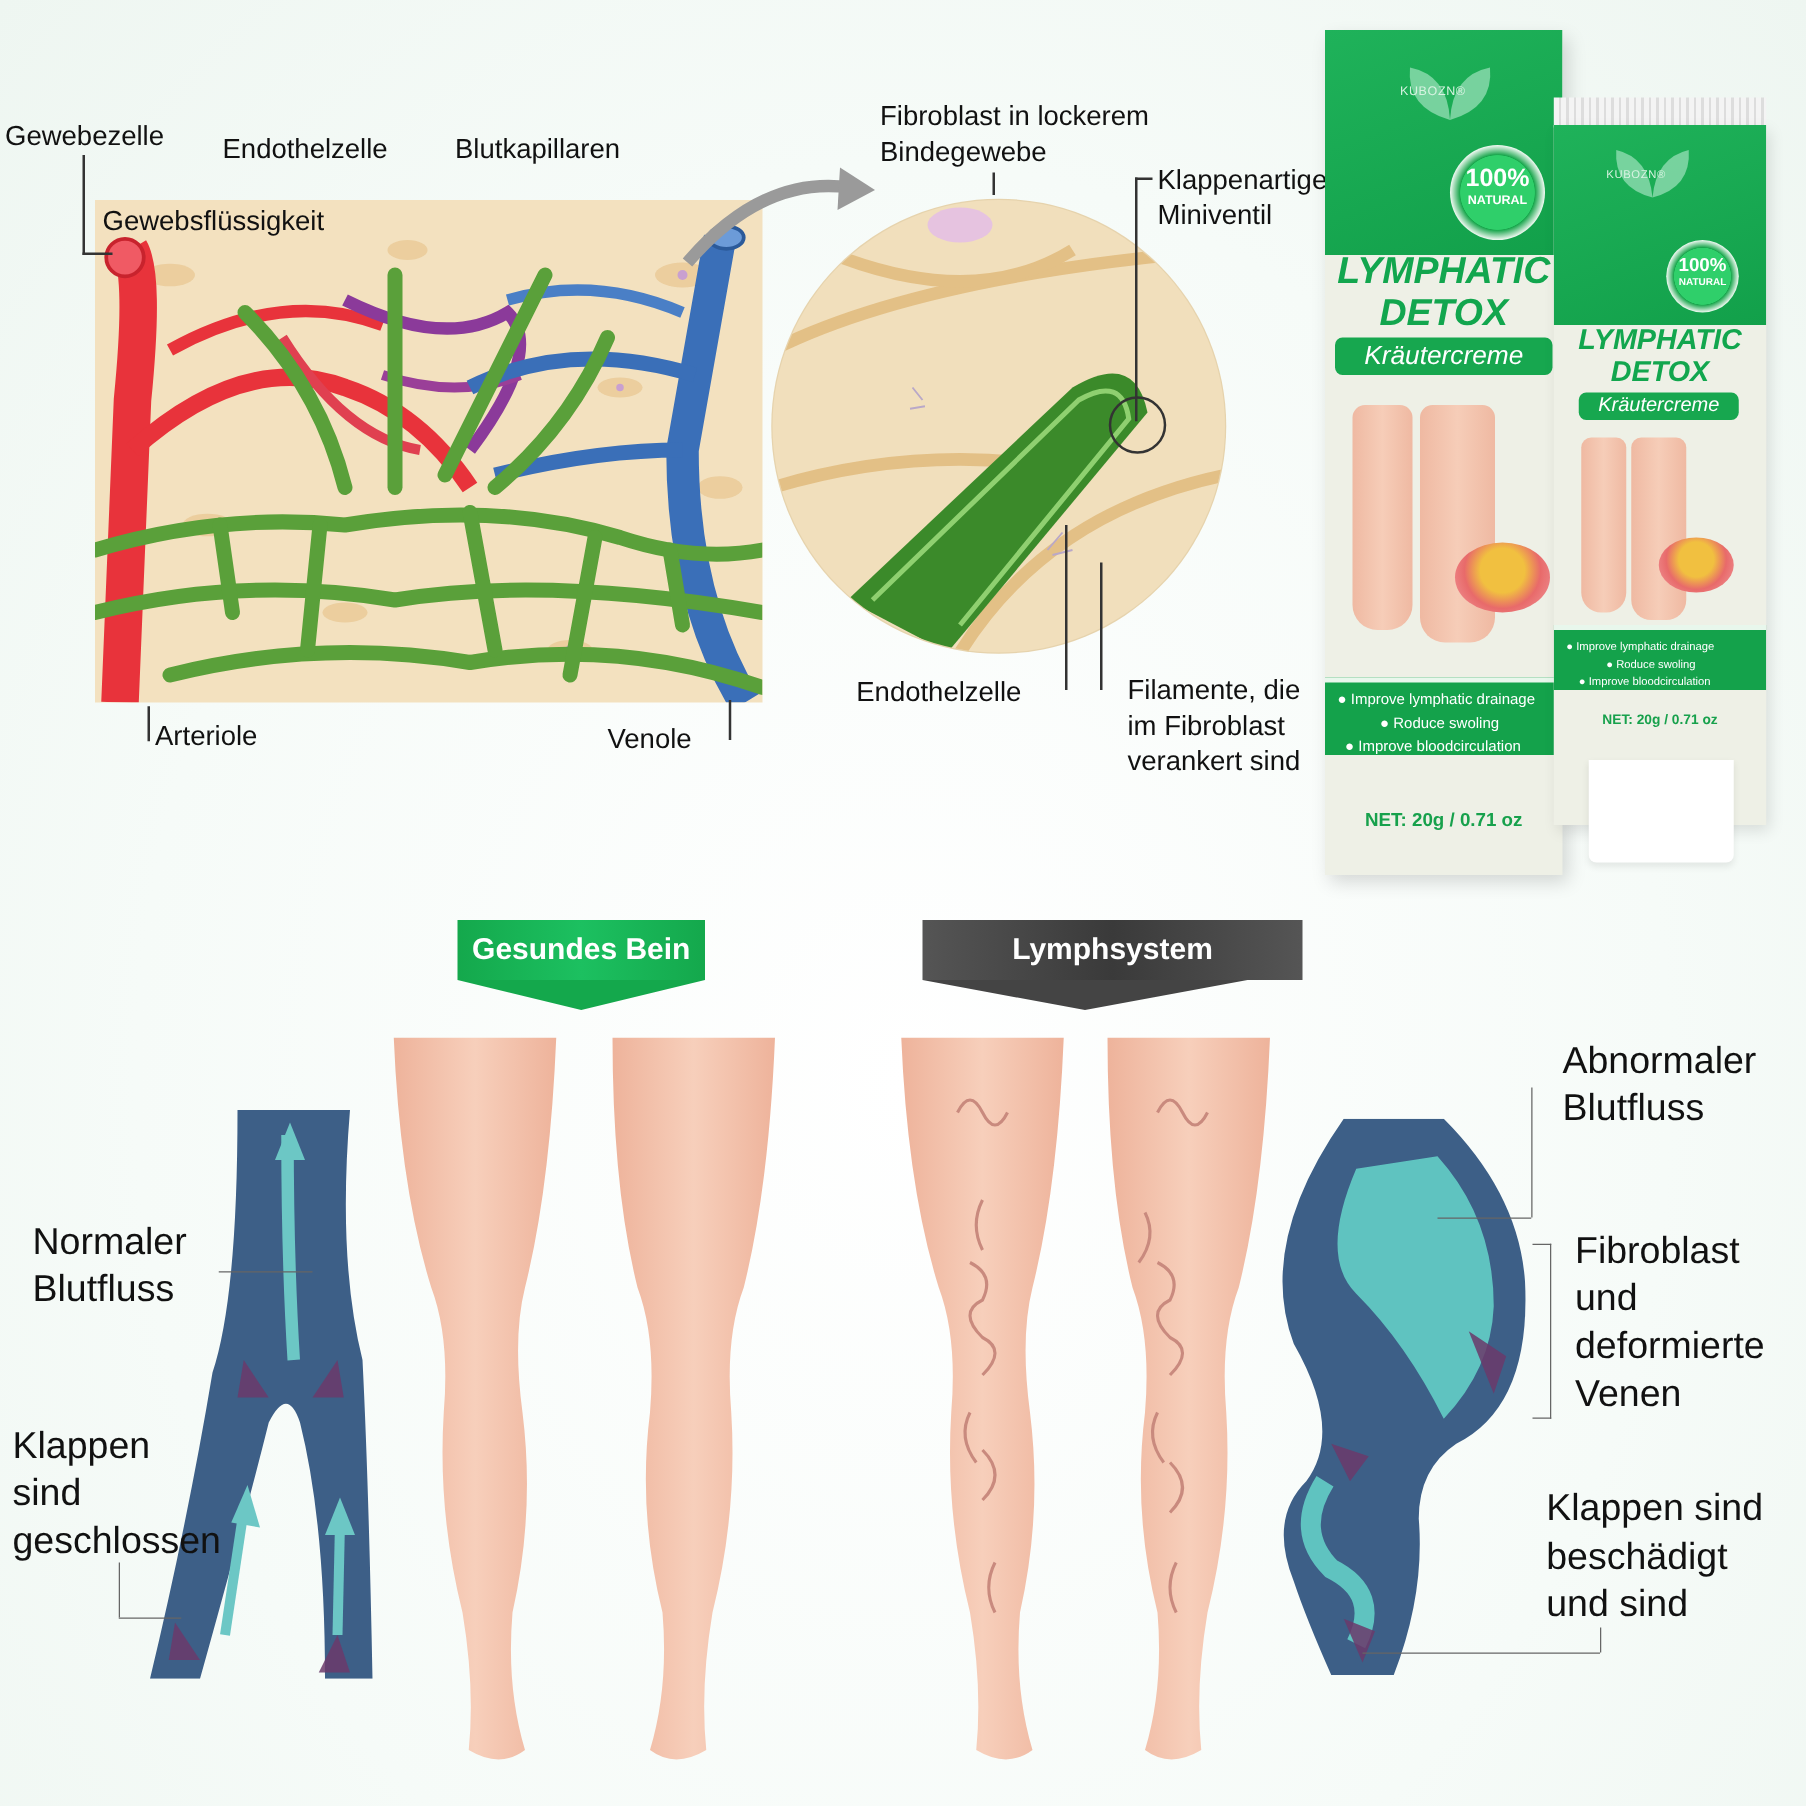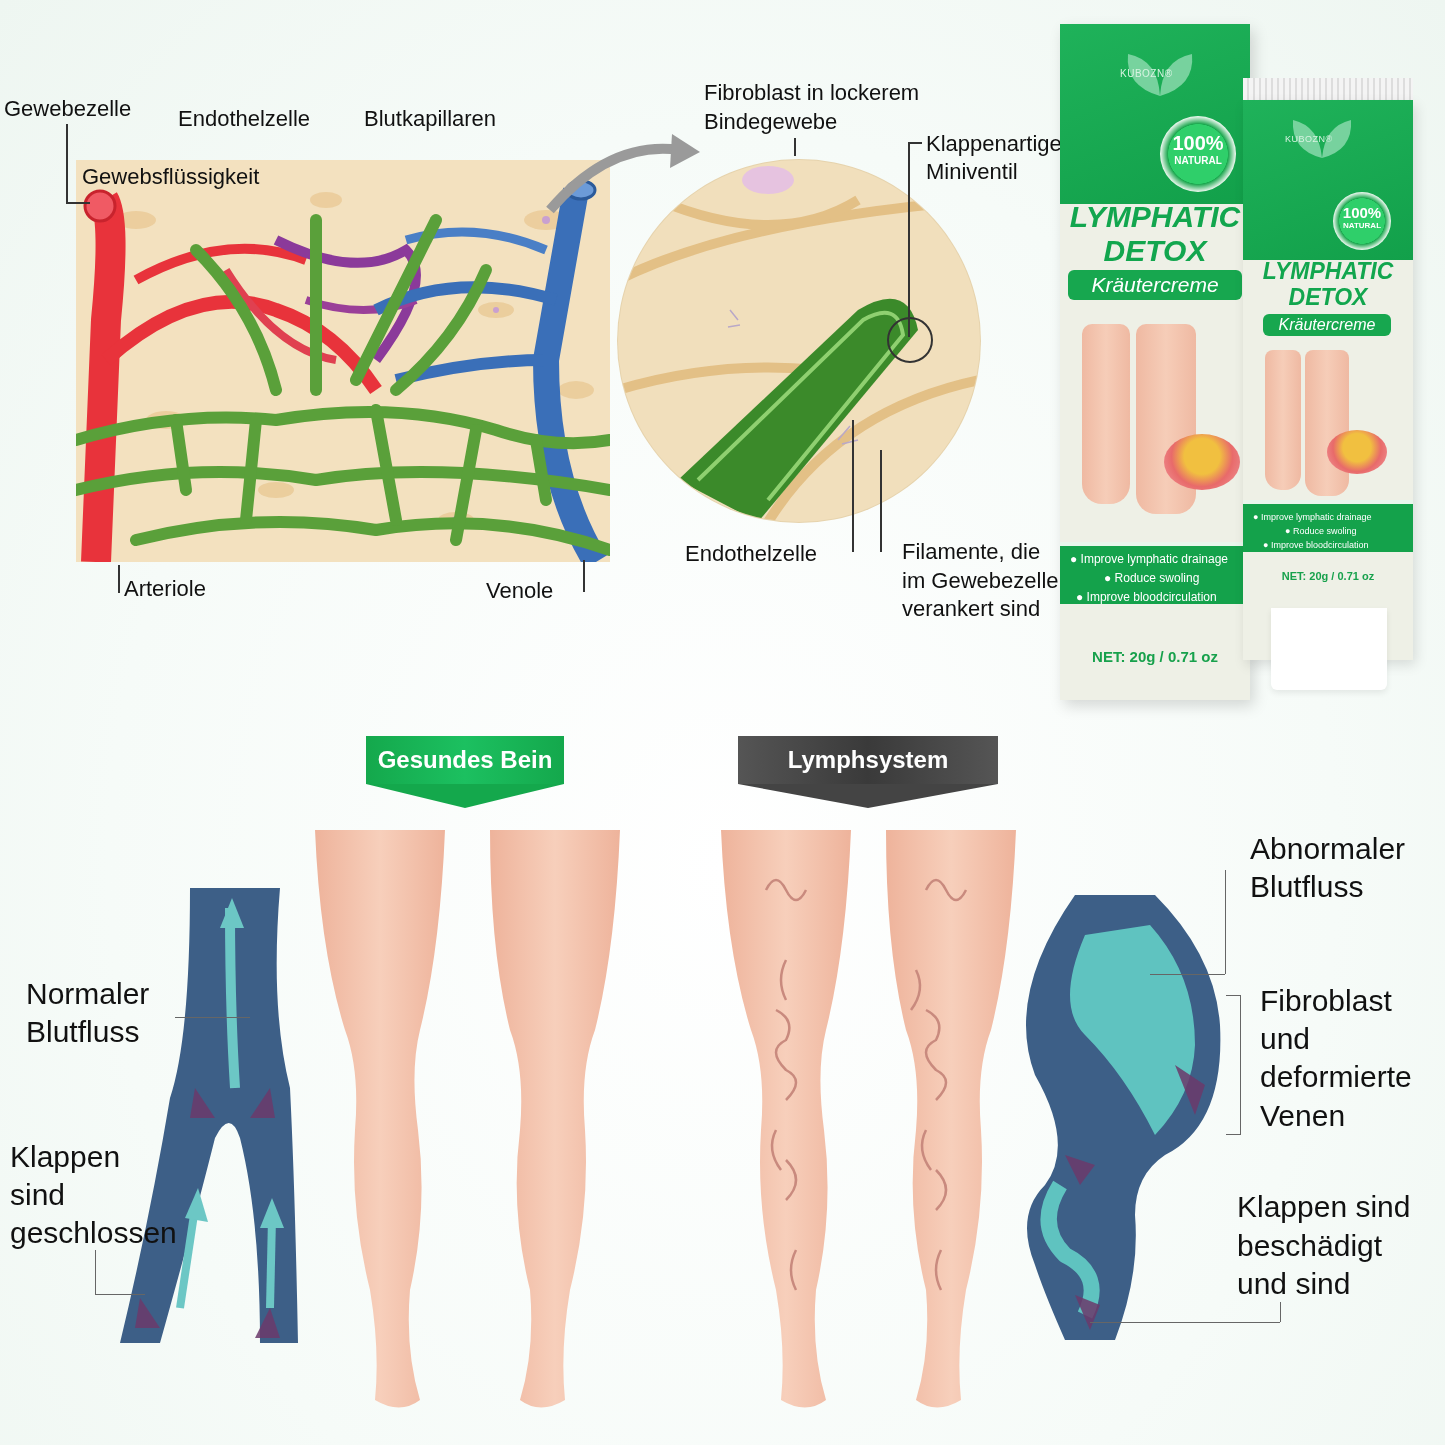--- a/index.html
+++ b/index.html
@@ -23,21 +23,21 @@
   .brand{position:absolute;color:#d7f3e1;font-weight:normal;font-size:10px;letter-spacing:.5px;}
   .seal{position:absolute;border-radius:50%;background:radial-gradient(circle,#2fcf6a 55%,#18a64c 56%,#e8f6ec 70%,#9ad9ae 100%);color:#fff;font-weight:bold;text-align:center;}
   .ptitle{position:absolute;color:#12a64e;font-weight:bold;font-style:italic;text-align:center;}
   .pill{position:absolute;background:#17a74f;color:#fff;font-style:italic;text-align:center;border-radius:6px;}
   .benefits{position:absolute;background:#14a24b;color:#fff;border-top:4px solid #e8f7ec;}
   .benefits div{white-space:nowrap;}
   .net{position:absolute;color:#17a14c;font-weight:bold;text-align:center;}
   
   .banner{position:absolute;height:48px;color:#fff;font-weight:bold;font-size:24px;text-align:center;line-height:48px;}
   .banner-green{left:366px;top:736px;width:198px;background:linear-gradient(90deg,#14a84c,#1cc060,#14a84c);}
-  .banner-grey{left:738px;top:736px;width:260px;background:linear-gradient(90deg,#555,#3a3a3a,#555);}
+  .banner-grey{left:738px;top:736px;width:304px;background:linear-gradient(90deg,#555,#3a3a3a,#555);}
   .banner-tail{position:absolute;width:0;height:0;border-left:99px solid transparent;border-right:99px solid transparent;}
   .leg{position:absolute;background:linear-gradient(90deg,#efb9a2,#f6cdb8 50%,#efb9a2);}
 </style>
 </head>
 <body>
 
 <div class="abs tissue">
   <svg width="534" height="402" viewBox="0 0 534 402">
 
     <g fill="#e8c690" opacity=".7">
@@ -127,21 +127,21 @@
 <span class="lbl" style="left:704px;top:79px;">Fibroblast in lockerem</span>
 <span class="lbl" style="left:704px;top:108px;">Bindegewebe</span>
 <div class="lead" style="left:794px;top:138px;height:18px;border-left-width:2px;"></div>
 <span class="lbl" style="left:926px;top:130px;">Klappenartiges</span>
 <span class="lbl" style="left:926px;top:158px;">Miniventil</span>
 <div class="lead" style="left:908px;top:142px;height:195px;border-left-width:2px;"></div>
 <div class="lead" style="left:908px;top:142px;width:14px;border-top-width:2px;"></div>
 <span class="lbl" style="left:685px;top:540px;">Endothelzelle</span>
 <div class="lead" style="left:852px;top:420px;height:132px;border-left-width:2px;"></div>
 <span class="lbl" style="left:902px;top:538px;">Filamente, die</span>
-<span class="lbl" style="left:902px;top:567px;">im Gewebezelle</span>
+<span class="lbl" style="left:902px;top:567px;">im Fibroblast</span>
 <span class="lbl" style="left:902px;top:595px;">verankert sind</span>
 <div class="lead" style="left:880px;top:450px;height:102px;border-left-width:2px;"></div>
 
 <div class="abs box">
   <div class="box-top"></div>
   <svg class="abs" style="left:60px;top:22px" width="80" height="60">
     <path d="M40 50 Q5 40 8 8 Q38 14 40 50Z" fill="#8fdcb0" opacity=".8"></path>
     <path d="M40 50 Q75 40 72 8 Q42 14 40 50Z" fill="#8fdcb0" opacity=".8"></path>
   </svg>
   <span class="brand" style="left:60px;top:44px;">KUBOZN®</span>

